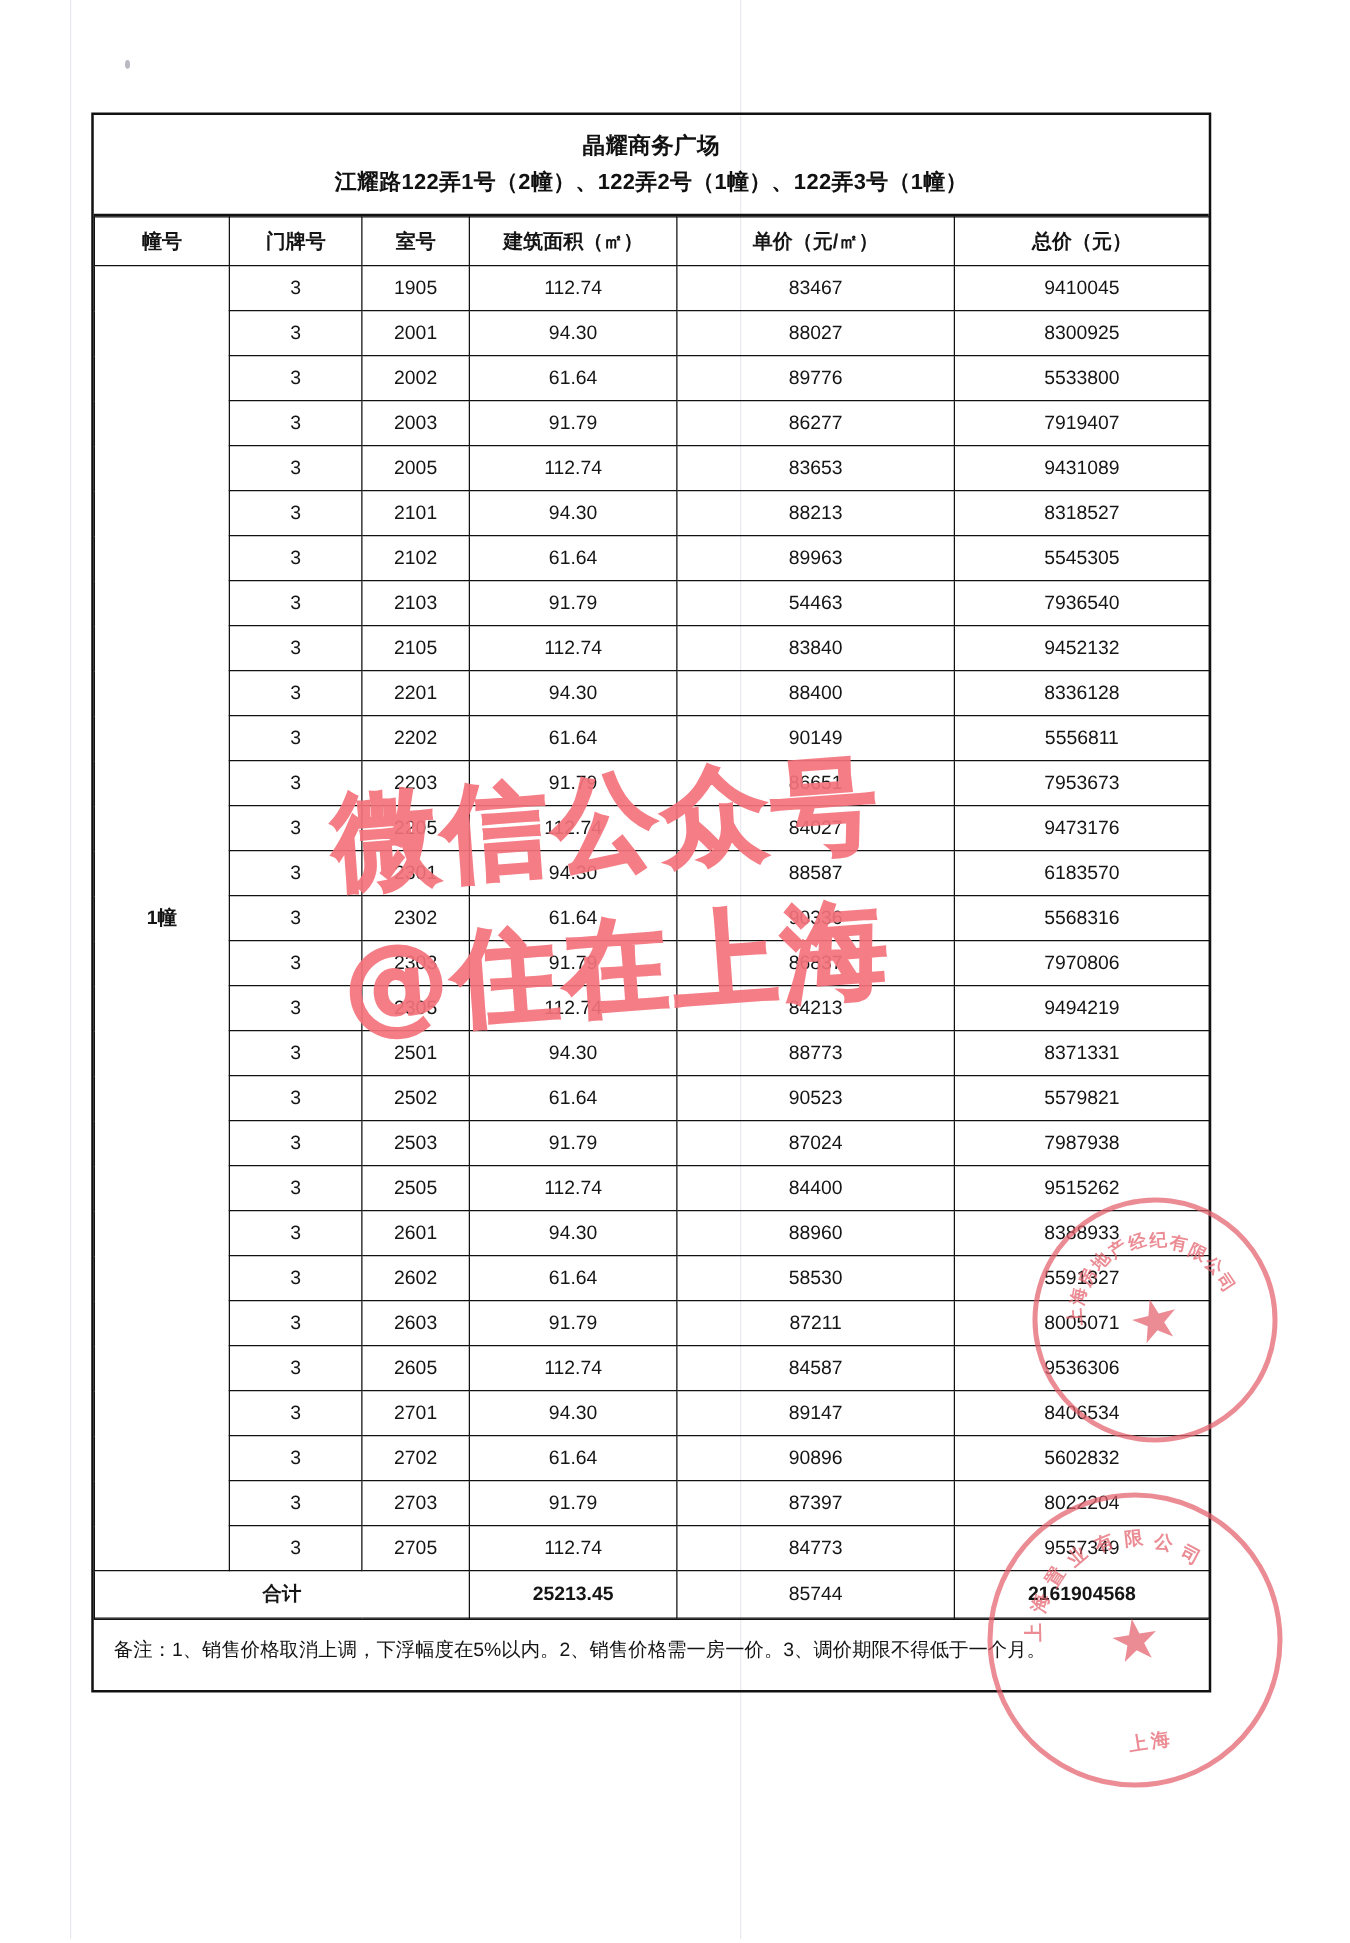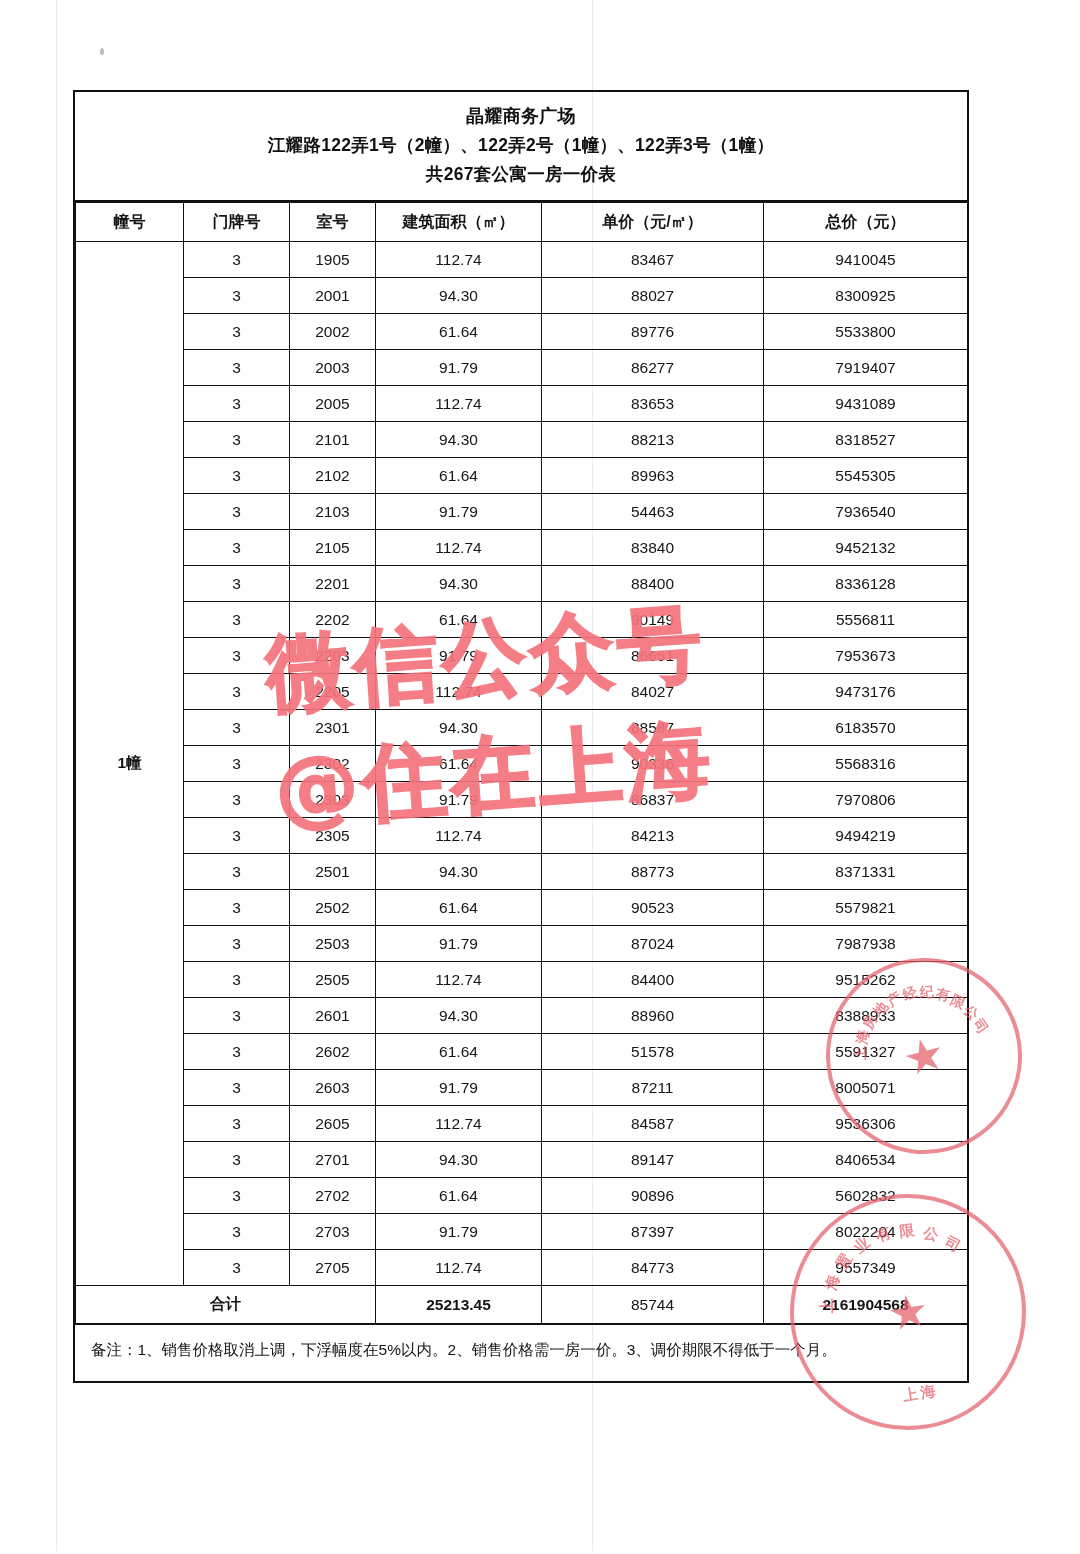--- a/index.html
+++ b/index.html
@@ -208,21 +208,20 @@
 
   <div class="fold-line a"></div>
   <div class="fold-line b"></div>
   <div class="speck" style="left:100px;top:48px;width:4px;height:7px;"></div>
 
   <div class="doc-frame">
 
     <div class="title-block">
       <div class="title-line main">晶耀商务广场</div>
       <div class="title-line">江耀路122弄1号（2幢）、122弄2号（1幢）、122弄3号（1幢）</div>
-      <div class="title-line">共267套公寓一房一价表</div>
     </div>
 
     <table class="price">
       <colgroup>
         <col class="c0">
           <col class="c1">
           <col class="c2">
           <col class="c3">
           <col class="c4">
           <col class="c5">
@@ -390,21 +389,21 @@
             <td>3</td>
             <td>2601</td>
             <td>94.30</td>
             <td>88960</td>
             <td>8388933</td>
           </tr>
           <tr>
             <td>3</td>
             <td>2602</td>
             <td>61.64</td>
-            <td>51578</td>
+            <td>58530</td>
             <td>5591327</td>
           </tr>
           <tr>
             <td>3</td>
             <td>2603</td>
             <td>91.79</td>
             <td>87211</td>
             <td>8005071</td>
           </tr>
           <tr>

